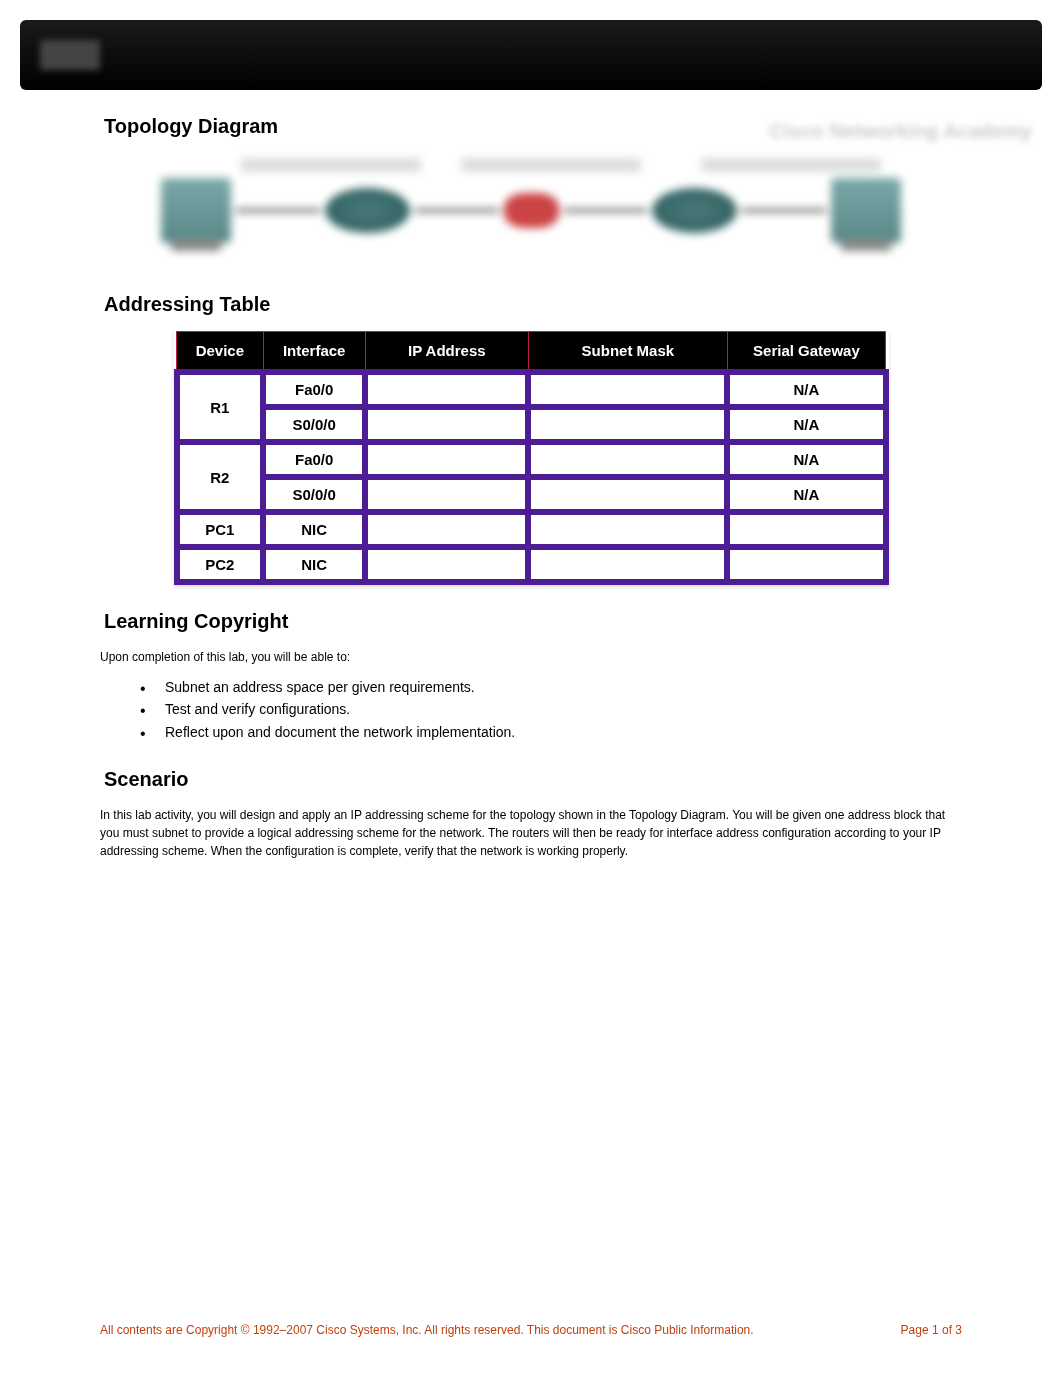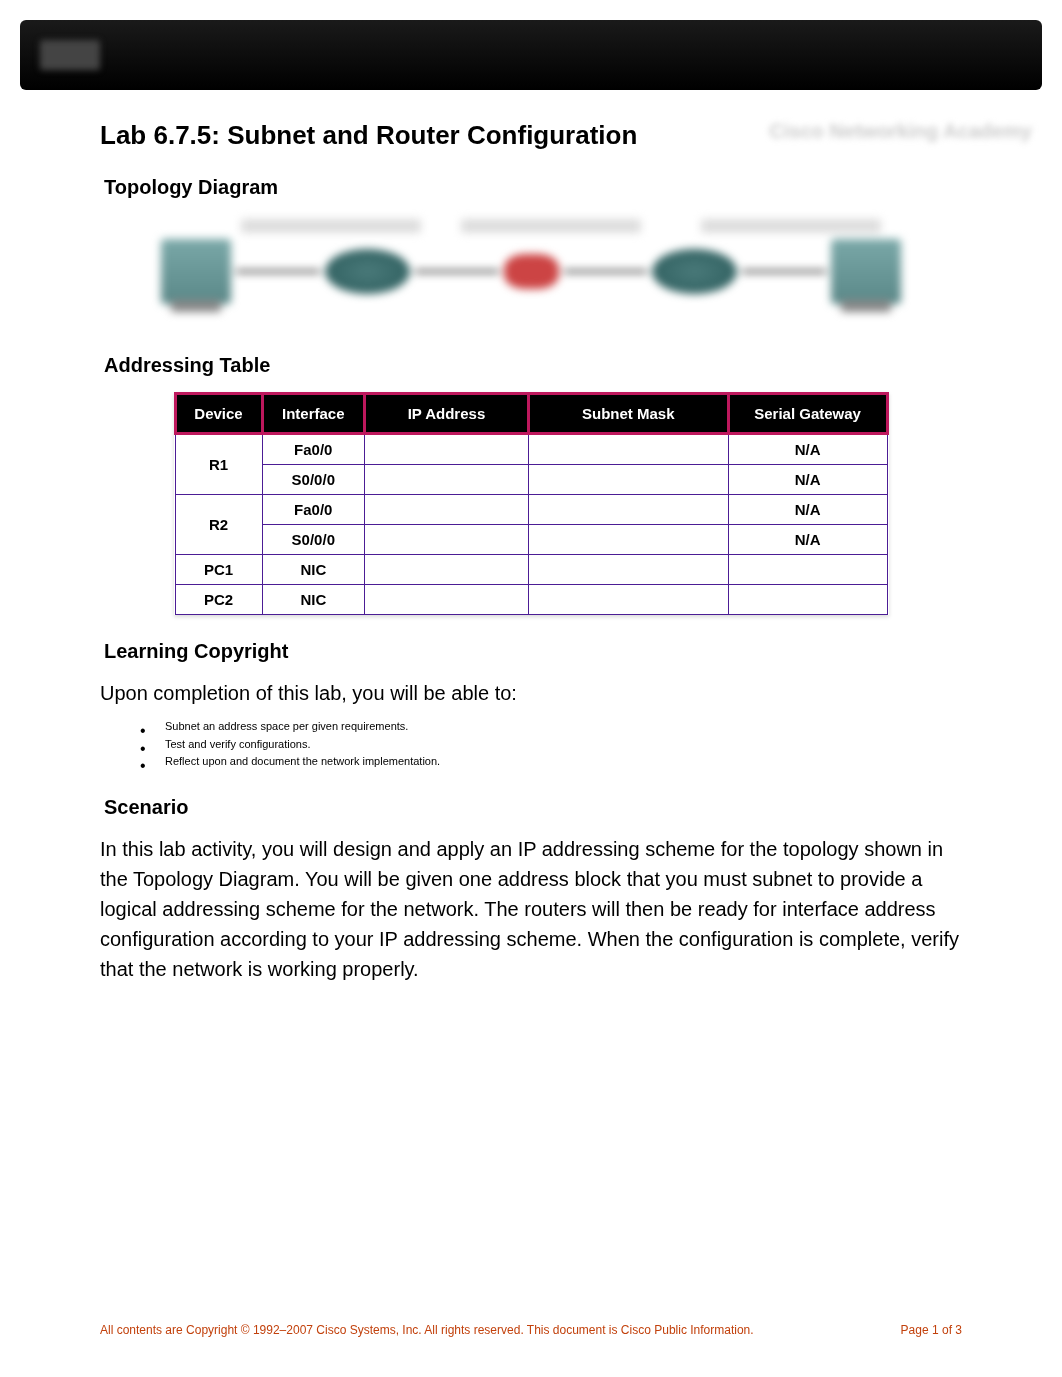--- a/index.html
+++ b/index.html
@@ -126,56 +126,56 @@
     }
     .addressing-table thead tr {
       background: #000;
       color: #fff;
     }
     .addressing-table th {
       padding: 10px 8px;
       font-size: 15px;
       font-weight: bold;
       text-align: center;
-      border: 3px solid #be185d;
+      border: 1px solid #be185d;
     }
     .addressing-table td {
       padding: 6px 8px;
       font-size: 15px;
       font-weight: bold;
       text-align: center;
-      border: 1px solid #4c1d95;
+      border: 6px solid #4c1d95;
       background: #fff;
       filter: none;
     }
     .addressing-table .empty-cell {
       background: #fff;
       height: 28px;
     }
     .addressing-table tbody tr {
       border-bottom: 1px solid #ddd;
     }
     .col-device { width: 85px; }
     .col-interface { width: 100px; }
     .col-ip { width: 160px; }
     .col-mask { width: 195px; }
     .col-gw { width: 155px; }
     .body-text {
-      font-size: 20px;
+      font-size: 12px;
       line-height: 1.5;
       margin: 10px 0;
       color: #000;
     }
     .objectives-list {
       list-style: none;
       padding-left: 40px;
       margin: 8px 0;
     }
     .objectives-list li {
-      font-size: 11px;
+      font-size: 14px;
       line-height: 1.6;
       position: relative;
       padding-left: 25px;
     }
     .objectives-list li::before {
       content: '•';
       position: absolute;
       left: 0;
       font-size: 16px;
     }
@@ -196,21 +196,20 @@
 <div class="page-wrapper">
 
   <div class="top-bar">
     <div class="blur-badge"></div>
   </div>
 
   <div class="watermark">Cisco Networking Academy</div>
 
   <div class="content">
 
-    <h1>Lab 6.7.5: Subnet and Router Configuration</h1>
 
     <h2>Topology Diagram</h2>
 
     <div class="topology-container">
       <div class="topology-diagram">
         <div class="label-box" style="left:80px;"></div>
         <div class="label-box" style="left:300px;"></div>
         <div class="label-box" style="left:540px;"></div>
         <div class="device-pc"></div>
         <div class="link-line"></div>

